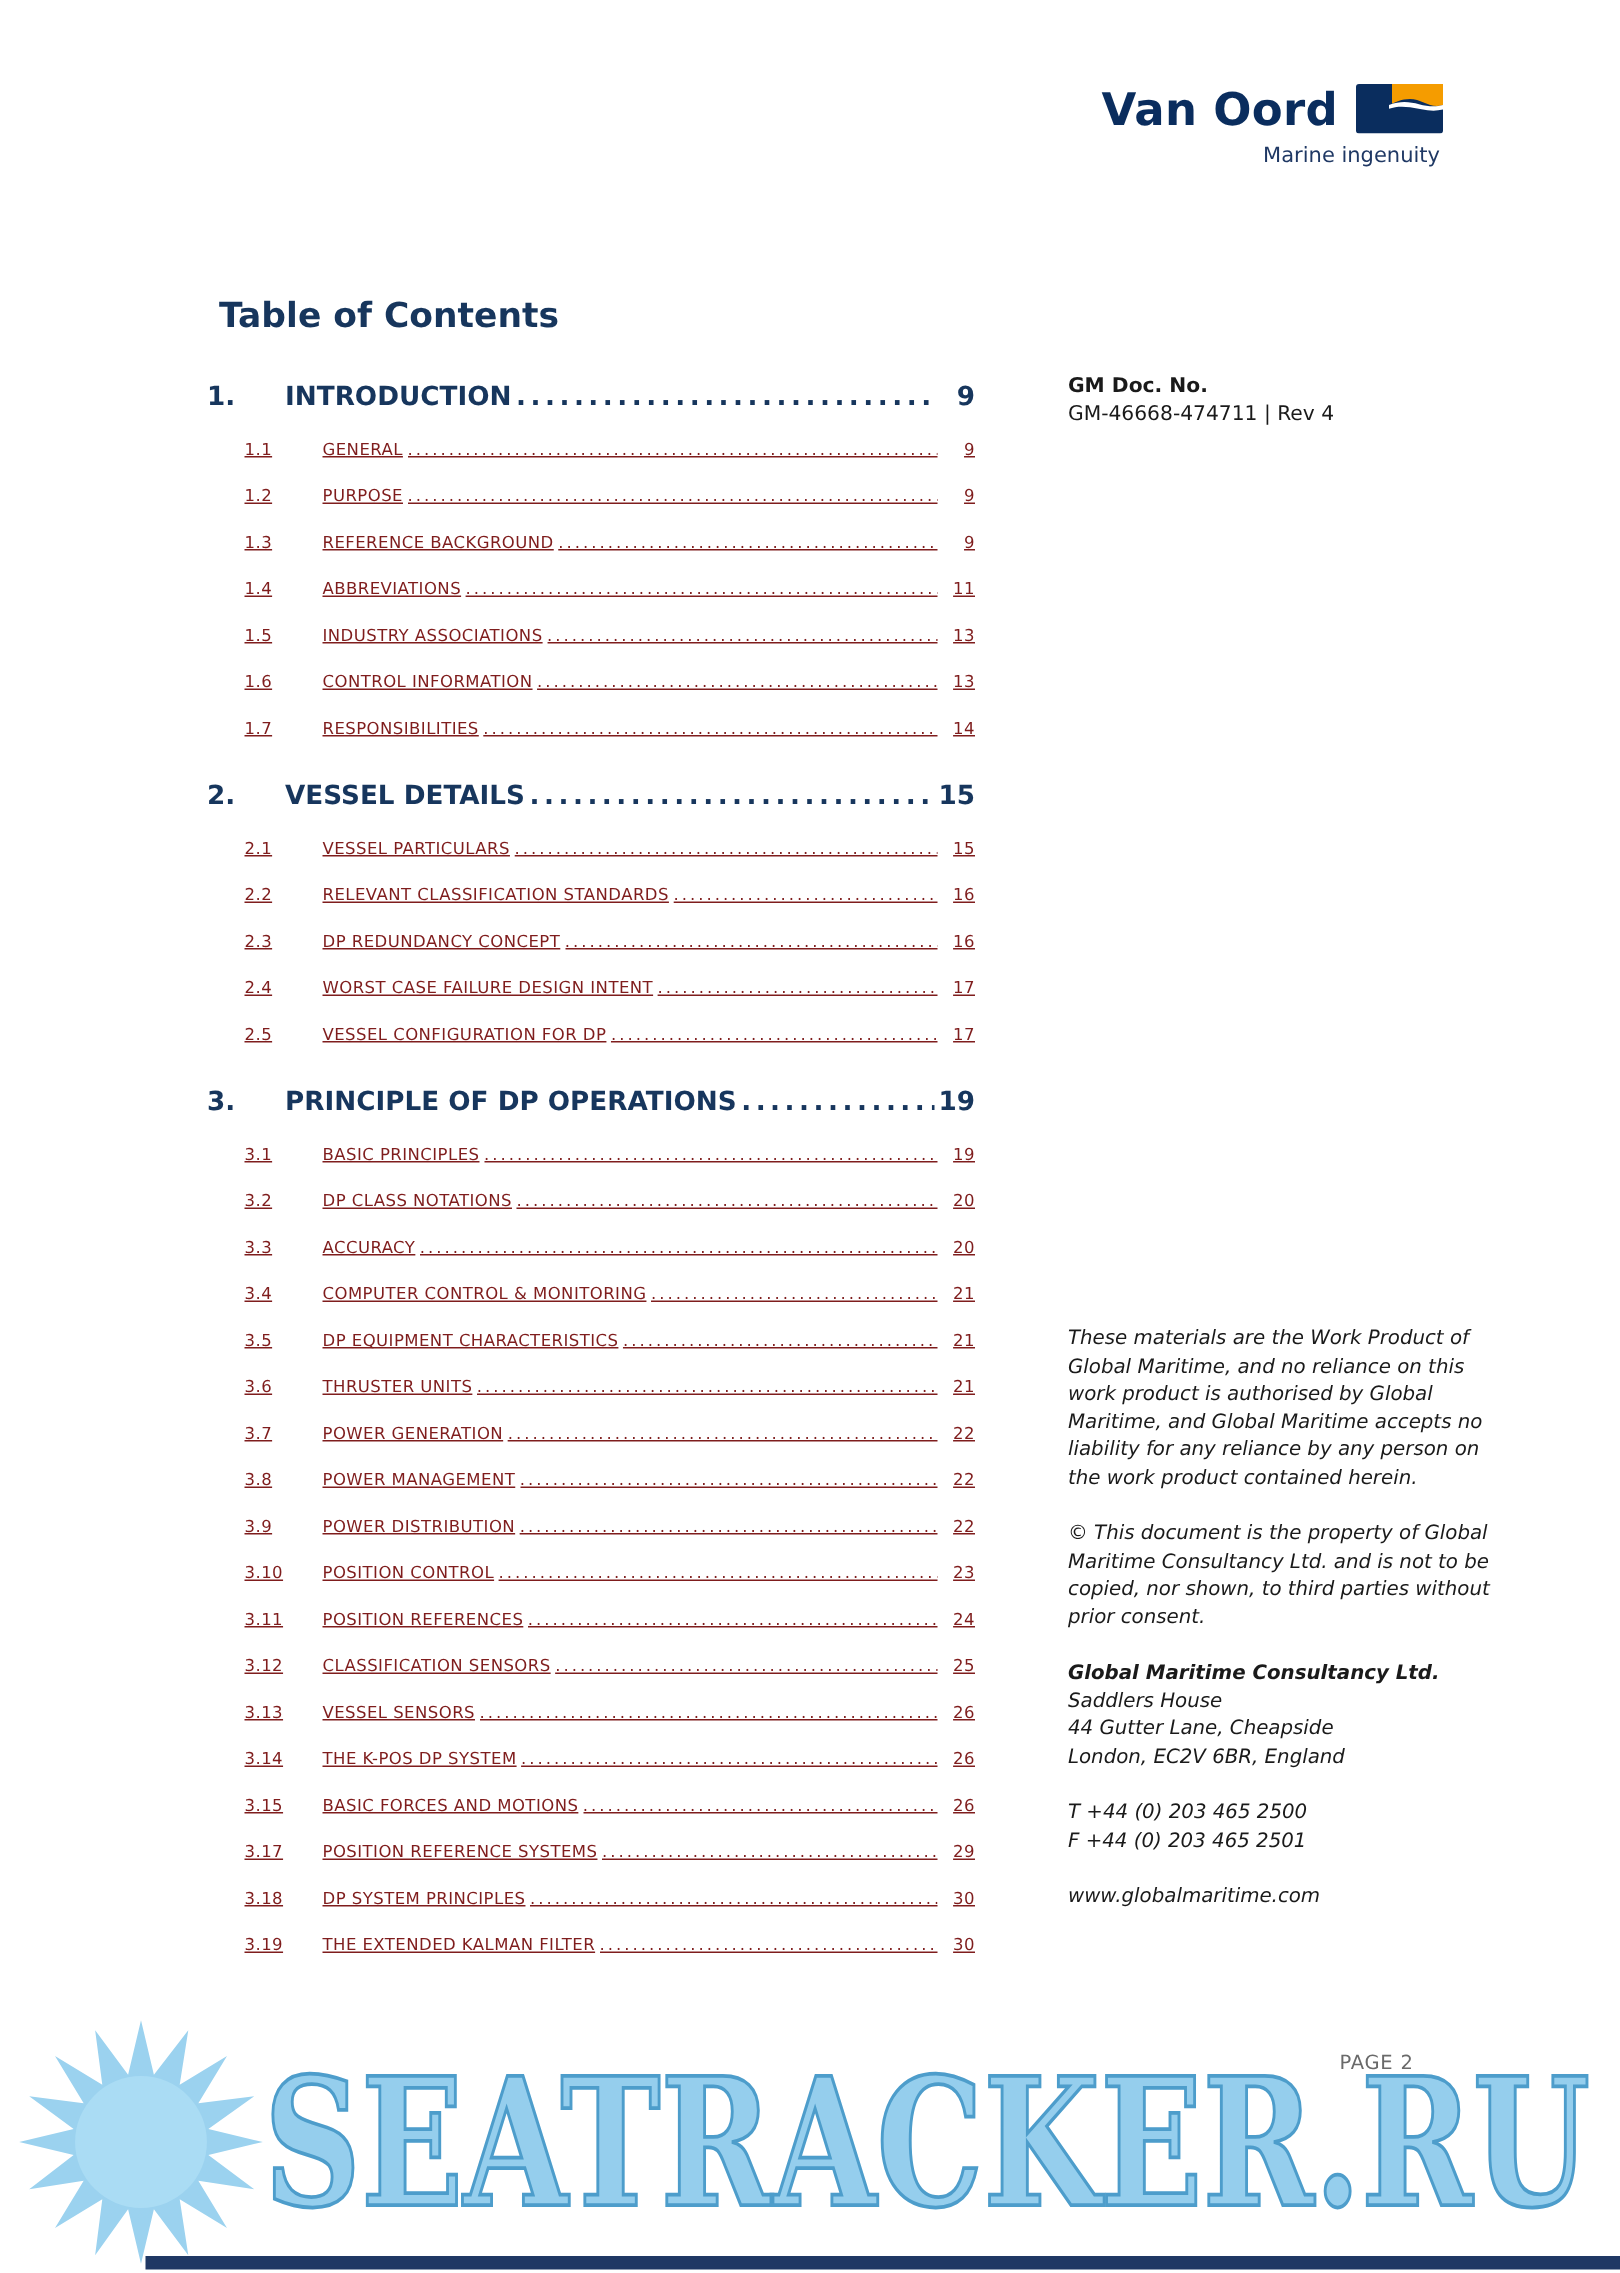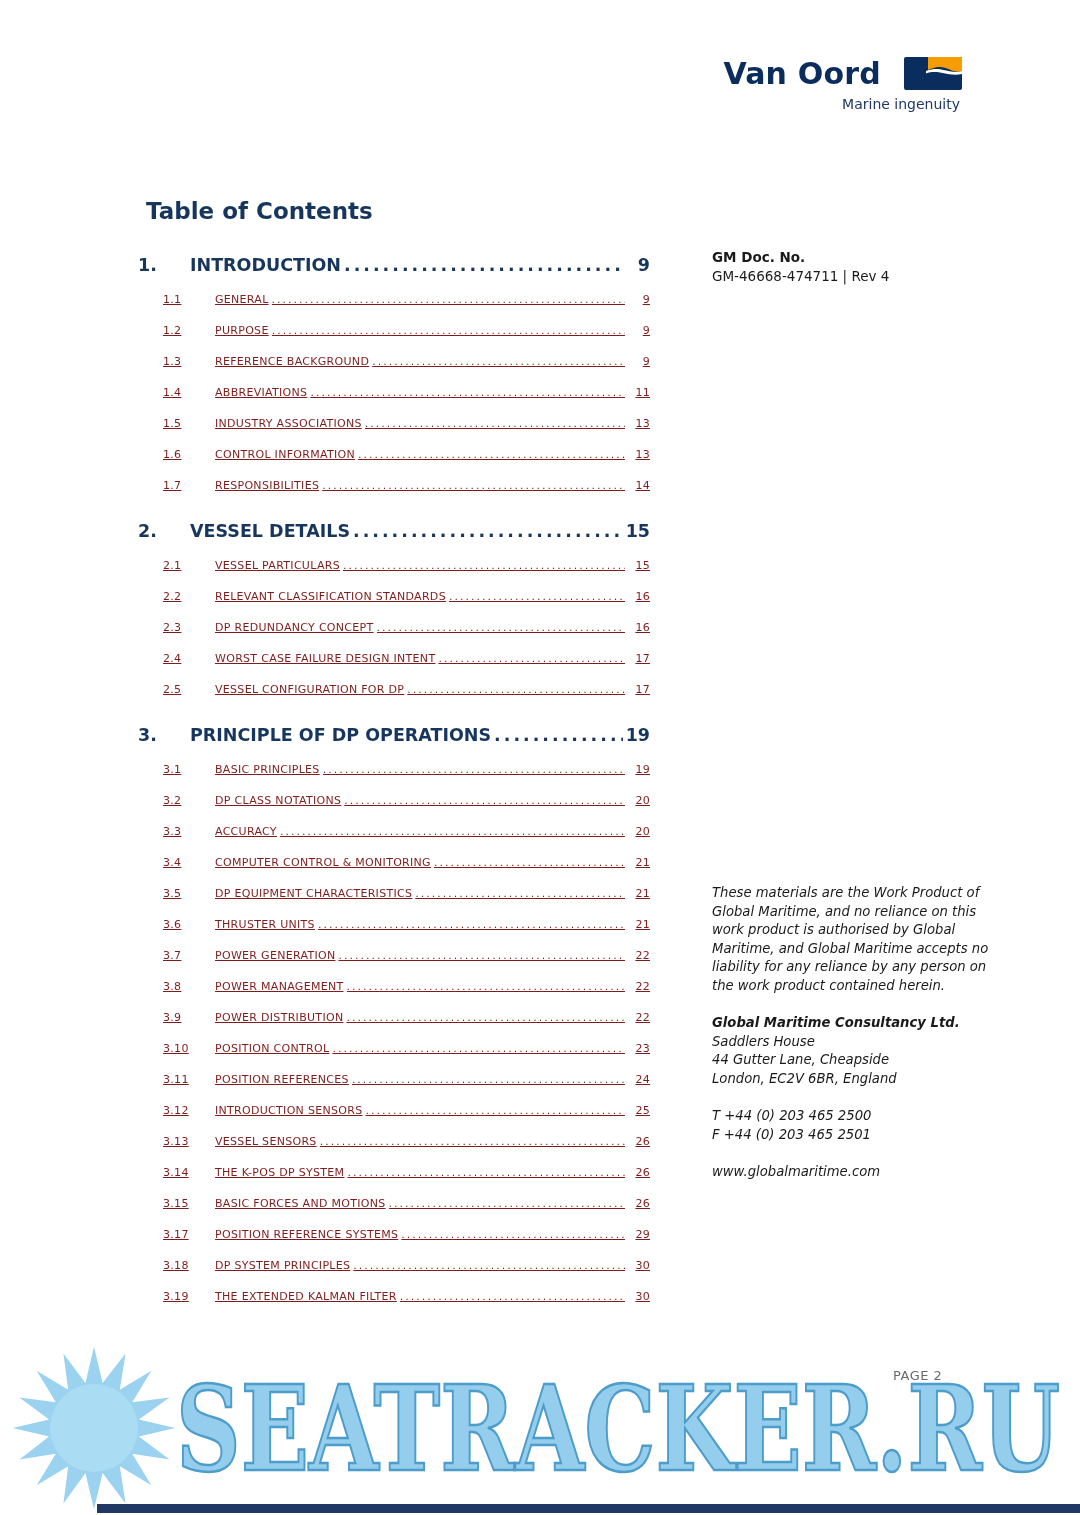--- a/index.html
+++ b/index.html
@@ -9,21 +9,21 @@
     width: 1080px;
     height: 1515px;
     background: #ffffff;
     overflow: hidden;
     font-family: "DejaVu Sans", "Liberation Sans", sans-serif;
     color: #1a1a1a;
   }
 
   
   .logo-block { position: absolute; top: 56px; right: 118px; }
-  .logo-row { display: flex; align-items: center; justify-content: flex-end; gap: 23px; }
+  .logo-row { display: flex; justify-content: flex-end; gap: 12px; }
   .brand { font-size: 30px; font-weight: bold; color: #0a2d5e; letter-spacing: 0.2px; }
   .flag svg { display: block; }
   .tagline { margin-top: 5px; font-size: 14px; color: #1f3864; text-align: right; padding-right: 2px; }
 
   
   .toc-title {
     position: absolute; left: 146px; top: 198px;
     font-size: 23px; font-weight: bold; color: #17365d; margin: 0;
   }
 
@@ -245,21 +245,21 @@
           <span class="pg">23</span>
         </div>
         <div class="toc-row toc-i">
           <span class="num">3.11</span>
           <span class="lbl">POSITION REFERENCES</span>
           <span class="leader"></span>
           <span class="pg">24</span>
         </div>
         <div class="toc-row toc-i">
           <span class="num">3.12</span>
-          <span class="lbl">INTRODUCTION SENSORS</span>
+          <span class="lbl">CLASSIFICATION SENSORS</span>
           <span class="leader"></span>
           <span class="pg">25</span>
         </div>
         <div class="toc-row toc-i">
           <span class="num">3.13</span>
           <span class="lbl">VESSEL SENSORS</span>
           <span class="leader"></span>
           <span class="pg">26</span>
         </div>
         <div class="toc-row toc-i">
@@ -295,20 +295,21 @@
       </div>
     </section>
 
   <div class="doc-no">
     <div class="lblb">GM Doc. No.</div>
     <div>GM-46668-474711 | Rev 4</div>
   </div>
 
   <aside class="legal">
     <p>These materials are the Work Product of Global Maritime, and no reliance on this work product is authorised by Global Maritime, and Global Maritime accepts no liability for any reliance by any person on the work product contained herein.</p>
+    <p>© This document is the property of Global Maritime Consultancy Ltd. and is not to be copied, nor shown, to third parties without prior consent.</p>
     <p class="company">Global Maritime Consultancy Ltd.</p>
     <div id="address-block">
         <div class="addr-line">Saddlers House</div>
         <div class="addr-line">44 Gutter Lane, Cheapside</div>
         <div class="addr-line">London, EC2V 6BR, England</div>
       </div>
     <div class="phone-block" id="phone-block">
         <div class="phone-line">T +44 (0) 203 465 2500</div>
         <div class="phone-line">F +44 (0) 203 465 2501</div>
       </div>

